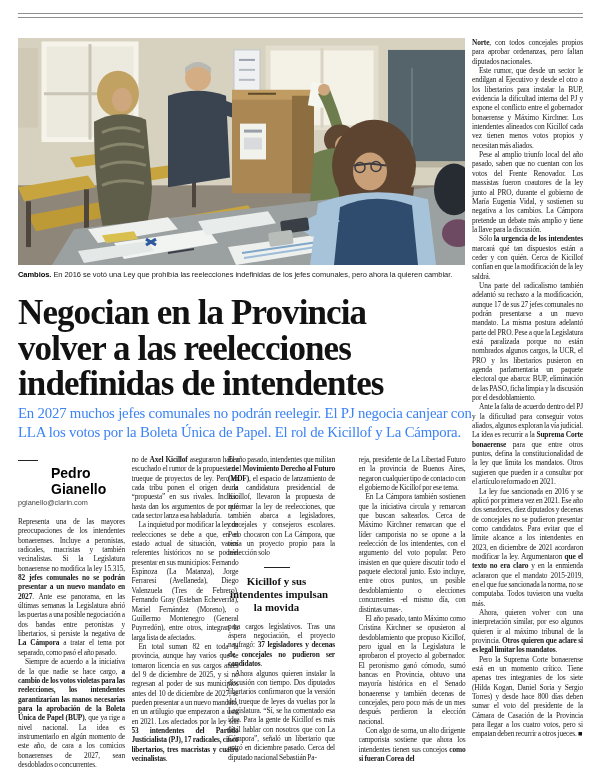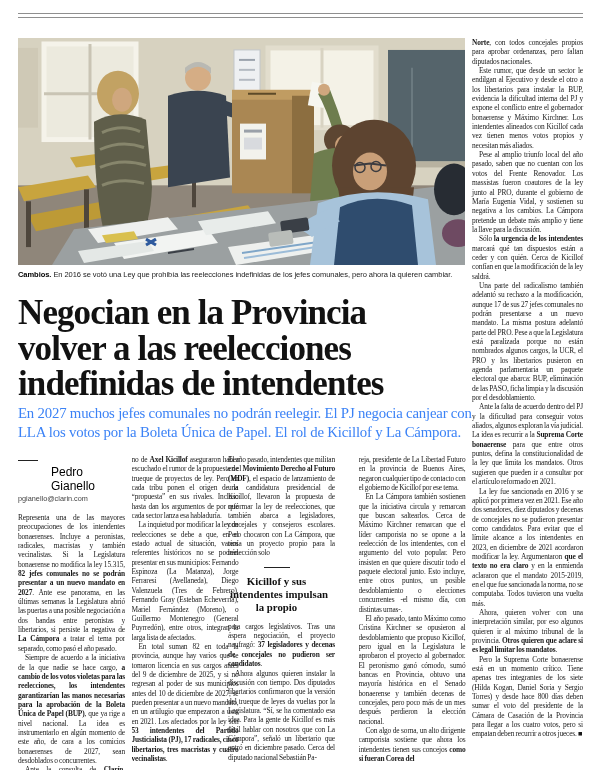--- a/index.html
+++ b/index.html
@@ -19,21 +19,21 @@
         font-size:14.8px;line-height:19px;letter-spacing:-0.2px;color:#3b82f6;}
   .col{position:absolute;top:455px;width:107px;height:315px;overflow:hidden;}
   .colA{left:18px;} .colB{left:131.5px;} .colC{left:228px;} .colD{left:358.5px;}
   .colE{position:absolute;left:472px;top:38px;width:111px;}
   .col p,.colE p{margin:0;font-size:7.4px;line-height:9.35px;text-align:justify;
                  letter-spacing:-0.15px;word-spacing:-0.4px;}
   p.ind{text-indent:7px;}
   b{font-weight:700;}
   .byline{margin:5px 0 10px 0;}
   .byline-rule{width:20px;border-top:1.5px solid #222;margin-bottom:4px;}
-  .author{font-family:"Liberation Sans",sans-serif;font-weight:400;font-size:12px;color:#000;padding-left:33px;}
+  .author{font-family:"Liberation Sans",sans-serif;font-weight:700;font-size:14px;color:#000;padding-left:33px;}
   .email{font-family:"Liberation Sans",sans-serif;font-size:7.3px;color:#444;margin-top:1px;}
   .pullquote{margin:9px 12px 8px 2px;text-align:center;}
   .pq-rule{width:26px;border-top:1.2px solid #222;margin:0 auto 7px auto;}
   .pq-line{font-weight:700;font-size:10.8px;line-height:13px;white-space:nowrap;color:#111;}
   .hl-line{display:block;}
 </style>
 </head>
 <body>
 
 <div class="page">
@@ -179,21 +179,21 @@
     <p class="ind">La inquietud por modificar la ley de reelecciones se debe a que, en el estado actual de situación, varios referentes históricos no se podrán presentar en sus municipios: Fernando Espinoza (La Matanza), Jorge Ferraresi (Avellaneda), Diego Valenzuela (Tres de Febrero), Fernando Gray (Esteban Echeverría), Mariel Fernández (Moreno), o Guillermo Montenegro (General Puyrredón), entre otros, integran la larga lista de afectados.</p>
     <p class="ind">En total suman 82 en toda la provincia, aunque hay varios que se tomaron licencia en sus cargos antes del 9 de diciembre de 2025, y si no regresan al poder de sus municipios antes del 10 de diciembre de 2027, se pueden presentar a un nuevo mandato, en un artilugio que empezaron a usar en 2021. Los afectados por la ley son <b>53 intendentes del Partido Justicialista (PJ), 17 radicales, cinco libertarios, tres macristas y cuatro vecinalistas</b>.</p>
   </div>
 
   <div class="col colC">
     <p>El año pasado, intendentes que militan en el <b>Movimiento Derecho al Futuro (MDF)</b>, el espacio de lanzamiento de una candidatura presidencial de Kicillof, llevaron la propuesta de reformar la ley de reelecciones, que también abarca a legisladores, concejales y consejeros escolares. Pero chocaron con La Cámpora, que tenía un proyecto propio para la reelección solo</p>
     <div class="pullquote">
       <div class="pq-rule"></div>
       <div class="pq-line">Kicillof y sus</div>
       <div class="pq-line">intendentes impulsan</div>
-      <div class="pq-line">la propio</div>
+      <div class="pq-line">la movida</div>
     </div>
     <p>para cargos legislativos. Tras una áspera negociación, el proyecto naufragó: <b>37 legisladores y decenas de concejales no pudieron ser candidatos</b>.</p>
     <p class="ind">Ahora algunos quieren instalar la discusión con tiempo. Dos diputados libertarios confirmaron que la versión del trueque de leyes da vueltas por la Legislatura. “Sí, se ha comentado esa idea. Para la gente de Kicillof es más fácil hablar con nosotros que con La Cámpora”, señaló un libertario que entró en diciembre pasado. Cerca del diputado nacional Sebastián Pa-</p>
   </div>
 
   <div class="col colD">
     <p>reja, presidente de La Libertad Futuro en la provincia de Buenos Aires, negaron cualquier tipo de contacto con el gobierno de Kicillof por ese tema.</p>
     <p class="ind">En La Cámpora también sostienen que la iniciativa circula y remarcan que buscan saltearlos. Cerca de Máximo Kirchner remarcan que el líder camporista no se opone a la reelección de los intendentes, con el argumento del voto popular. Pero insisten en que quiere discutir todo el paquete electoral junto. Esto incluye, entre otros puntos, un posible desdoblamiento o elecciones concurrentes -el mismo día, con distintas urnas-.</p>
     <p class="ind">El año pasado, tanto Máximo como Cristina Kirchner se opusieron al desdoblamiento que propuso Kicillof, pero igual en la Legislatura le aprobaron el proyecto al gobernador. El peronismo ganó cómodo, sumó bancas en Provincia, obtuvo una mayoría histórica en el Senado bonaerense y también decenas de concejales, pero poco más de un mes después perdieron la elección nacional.</p>
     <p class="ind">Con algo de sorna, un alto dirigente camporista sostiene que ahora los intendentes tienen sus concejos <b>como si fueran Corea del</b></p>

